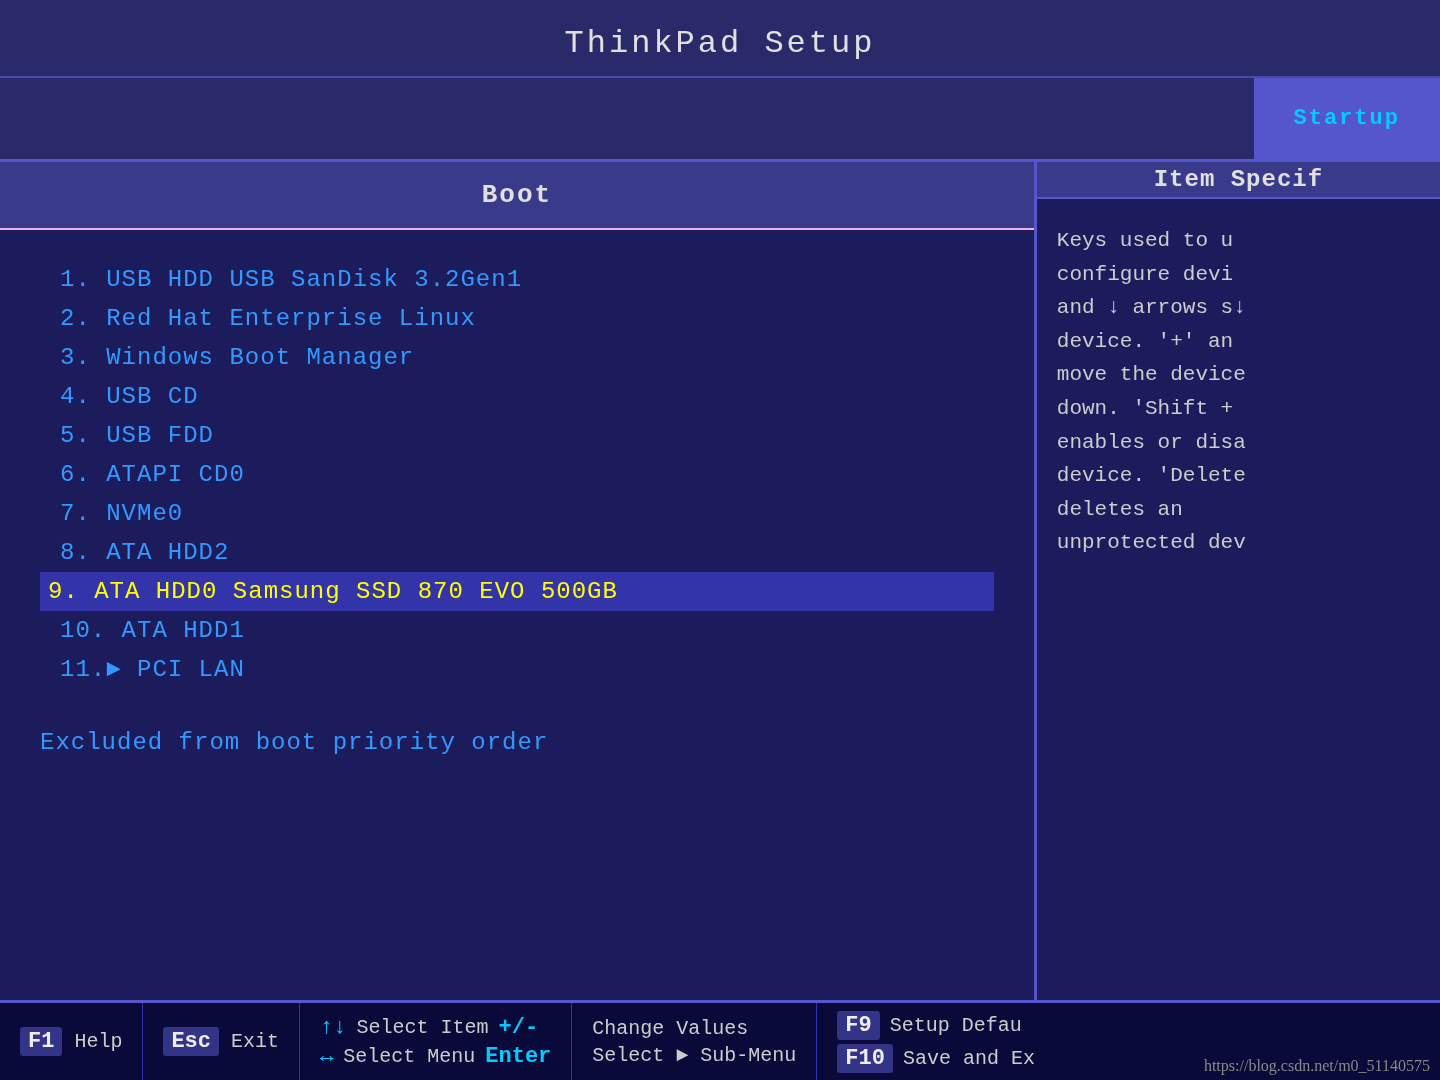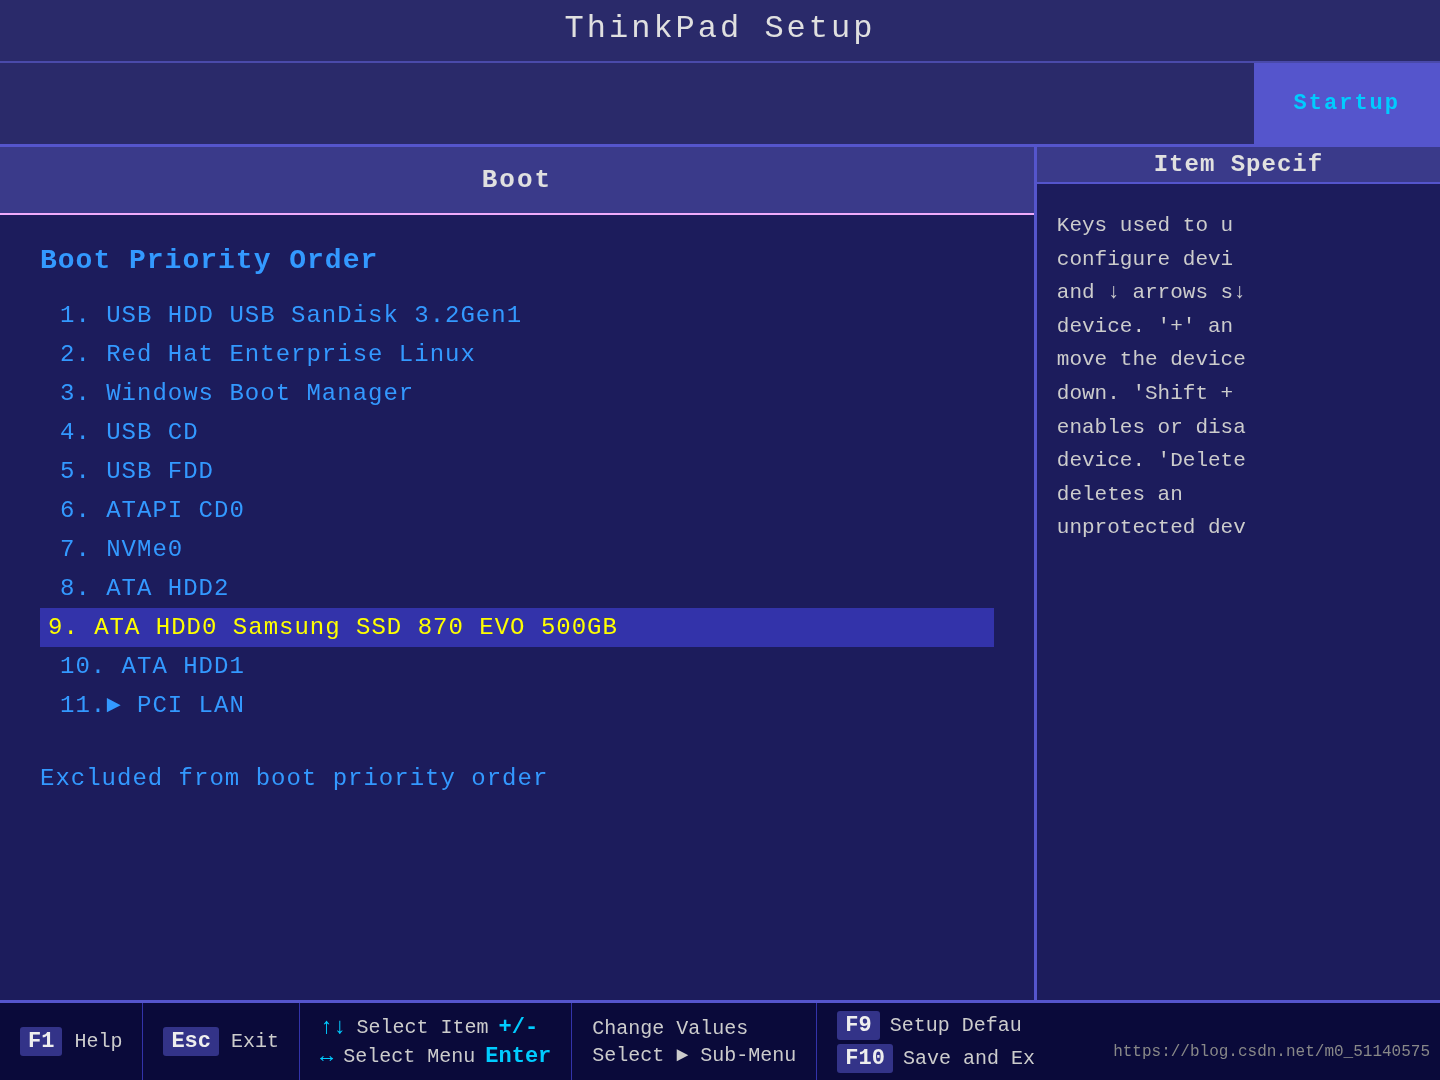--- a/index.html
+++ b/index.html
@@ -19,21 +19,21 @@
       background: #1c1c5c;
       display: flex;
       flex-direction: column;
       position: relative;
     }
 
     
     .title-bar {
       background: #2a2a6a;
       text-align: center;
-      padding: 10px 0 14px 0;
+      padding: 25px 0 14px 0;
       border-bottom: 2px solid #4a4aaa;
     }
 
     .title-bar h1 {
       color: #e0e0e0;
       font-size: 32px;
       font-weight: normal;
       font-family: 'Courier New', Courier, monospace;
       letter-spacing: 3px;
     }
@@ -215,25 +215,25 @@
     }
 
     .two-lines .row {
       display: flex;
       align-items: center;
       gap: 10px;
     }
 
     .watermark {
       position: absolute;
-      bottom: 19px;
+      bottom: 5px;
       right: 10px;
       color: #888888;
       font-size: 16px;
-      font-family: Liberation Mono, monospace;
+      font-family: Liberation Serif, serif;
     }
   </style>
 </head>
 <body>
 
 <div class="screen">
 
   <div class="title-bar">
     <h1>ThinkPad Setup</h1>
   </div>
@@ -244,21 +244,20 @@
     </div>
   </div>
 
   <div class="main-content">
 
     <div class="left-panel">
       <div class="panel-title">
         <span>Boot</span>
       </div>
       <div class="boot-content">
-        <div class="section-header">Boot Priority Order</div>
         <ul class="boot-list">
           <li><span>    1.  USB HDD USB SanDisk 3.2Gen1</span></li>
           <li><span>    2.  Red Hat Enterprise Linux</span></li>
           <li><span>    3.  Windows Boot Manager</span></li>
           <li><span>    4.  USB CD</span></li>
           <li><span>    5.  USB FDD</span></li>
           <li><span>    6.  ATAPI CD0</span></li>
           <li><span>    7.  NVMe0</span></li>
           <li><span>    8.  ATA HDD2</span></li>
           <li class="highlight"><span>    9.  ATA HDD0 Samsung SSD 870 EVO 500GB</span></li>

